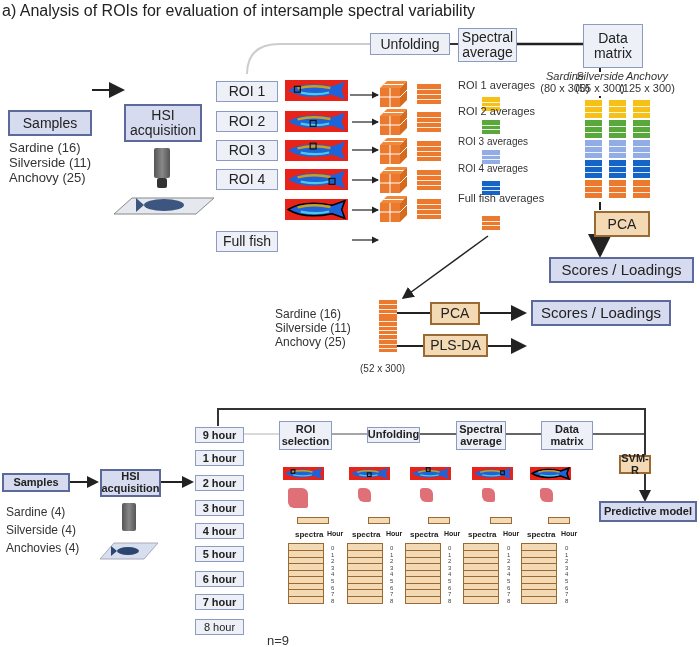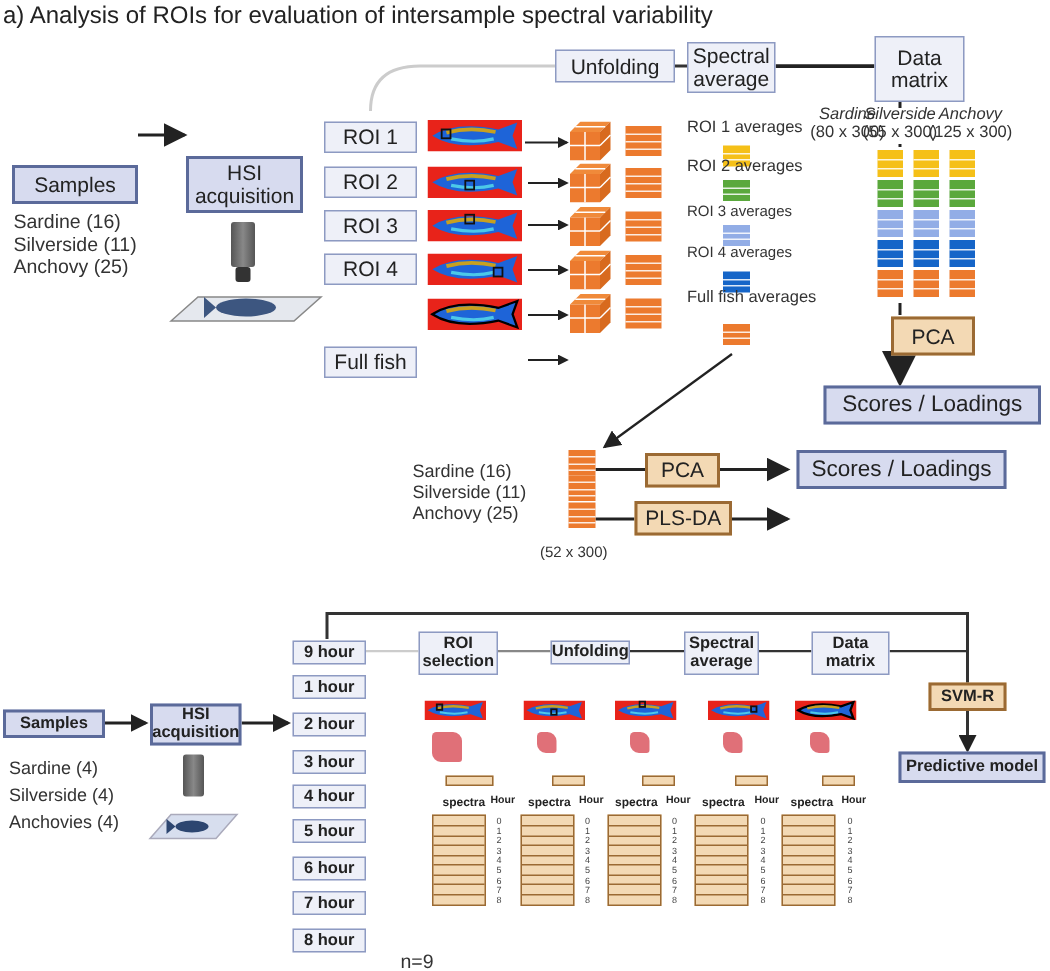--- a/index.html
+++ b/index.html
@@ -139,21 +139,21 @@
     <polygon points="19,10 13,5 13,15" fill="#2d4670"></polygon>
   </svg>
 
   <div id="hoursC"></div>
   <div class="txt" style="left:227px;top:633px;font-size:13px;margin-left:40px;">n=9</div>
 
   <div class="box light bold" style="left:279px;top:421px;width:53px;height:29px;font-size:11px;">ROI selection</div>
   <div class="box light bold" style="left:367px;top:427px;width:53px;height:16px;font-size:11px;">Unfolding</div>
   <div class="box light bold" style="left:456px;top:421px;width:50px;height:29px;font-size:11px;">Spectral average</div>
   <div class="box light bold" style="left:541px;top:421px;width:52px;height:29px;font-size:11px;">Data matrix</div>
-  <div class="box tan bold" style="left:619px;top:455px;width:52px;height:19px;font-size:11px;">SVM-R</div>
+  <div class="box tan bold" style="left:619px;top:455px;width:32px;height:19px;font-size:11px;">SVM-R</div>
   <div class="box bold" style="left:599px;top:501px;width:98px;height:21px;font-size:11px;">Predictive model</div>
 
   <div id="colsC"></div>
 <svg width="63" height="21" style="position: absolute; left: 285px; top: 80px;">
       <rect width="63" height="21" fill="#e8231a"></rect>
    <path d="M3.1500000000000004,10.5 Q18.9,0.42 47.25,6.3 L59.849999999999994,1.68 L56.7,10.5 L59.849999999999994,19.32 L47.25,14.7 Q18.9,20.58 3.1500000000000004,10.5z" fill="#1e64d8"></path>
    <path d="M12.600000000000001,8.4 Q28.35,4.2 45.36,7.98" stroke="#c8a020" stroke-width="2.52" fill="none"></path>
    <path d="M15.75,12.6 Q31.5,15.75 44.099999999999994,12.6" stroke="#4cc8e8" stroke-width="2.1" fill="none"></path>
    <rect x="9.45" y="6.3" width="5.880000000000001" height="5.880000000000001" fill="none" stroke="#111" stroke-width="1.2"></rect>
     </svg>
@@ -355,21 +355,21 @@
       <div style="position: absolute; left: 0px; right: 0px; top: 12.75px; height: 1px; background: rgba(255, 255, 255, 0.85);"></div>
     </div>
     <div style="position: absolute; left: 195px; top: 427px; width: 49px; height: 16px; box-sizing: border-box; border: 1.5px solid rgb(141, 154, 194); background: rgb(238, 240, 248); font-size: 11px; font-weight: bold; display: flex; align-items: center; justify-content: center; color: rgb(34, 34, 34);">9 hour</div>
     <div style="position: absolute; left: 195px; top: 450px; width: 49px; height: 16px; box-sizing: border-box; border: 1.5px solid rgb(141, 154, 194); background: rgb(238, 240, 248); font-size: 11px; font-weight: bold; display: flex; align-items: center; justify-content: center; color: rgb(34, 34, 34);">1 hour</div>
     <div style="position: absolute; left: 195px; top: 475px; width: 49px; height: 16px; box-sizing: border-box; border: 1.5px solid rgb(141, 154, 194); background: rgb(238, 240, 248); font-size: 11px; font-weight: bold; display: flex; align-items: center; justify-content: center; color: rgb(34, 34, 34);">2 hour</div>
     <div style="position: absolute; left: 195px; top: 500px; width: 49px; height: 16px; box-sizing: border-box; border: 1.5px solid rgb(141, 154, 194); background: rgb(238, 240, 248); font-size: 11px; font-weight: bold; display: flex; align-items: center; justify-content: center; color: rgb(34, 34, 34);">3 hour</div>
     <div style="position: absolute; left: 195px; top: 523px; width: 49px; height: 16px; box-sizing: border-box; border: 1.5px solid rgb(141, 154, 194); background: rgb(238, 240, 248); font-size: 11px; font-weight: bold; display: flex; align-items: center; justify-content: center; color: rgb(34, 34, 34);">4 hour</div>
     <div style="position: absolute; left: 195px; top: 546px; width: 49px; height: 16px; box-sizing: border-box; border: 1.5px solid rgb(141, 154, 194); background: rgb(238, 240, 248); font-size: 11px; font-weight: bold; display: flex; align-items: center; justify-content: center; color: rgb(34, 34, 34);">5 hour</div>
     <div style="position: absolute; left: 195px; top: 571px; width: 49px; height: 16px; box-sizing: border-box; border: 1.5px solid rgb(141, 154, 194); background: rgb(238, 240, 248); font-size: 11px; font-weight: bold; display: flex; align-items: center; justify-content: center; color: rgb(34, 34, 34);">6 hour</div>
     <div style="position: absolute; left: 195px; top: 594px; width: 49px; height: 16px; box-sizing: border-box; border: 1.5px solid rgb(141, 154, 194); background: rgb(238, 240, 248); font-size: 11px; font-weight: bold; display: flex; align-items: center; justify-content: center; color: rgb(34, 34, 34);">7 hour</div>
-    <div style="position: absolute; left: 195px; top: 619px; width: 49px; height: 16px; box-sizing: border-box; border: 1.5px solid rgb(141, 154, 194); background: rgb(238, 240, 248); font-size: 11px; font-weight: bold; display: flex; align-items: center; justify-content: center; color: rgb(34, 34, 34);">8 hour</div>
+    <div style="position: absolute; left: 195px; top: 619px; width: 49px; height: 16px; box-sizing: border-box; border: 1.5px solid rgb(141, 154, 194); background: rgb(238, 240, 248); font-size: 11px; font-weight: normal; display: flex; align-items: center; justify-content: center; color: rgb(34, 34, 34);">8 hour</div>
     <svg width="41" height="13" style="position: absolute; left: 283px; top: 467px;">
       <rect width="41" height="13" fill="#e8231a"></rect>
    <path d="M2.0500000000000003,6.5 Q12.299999999999999,0.26 30.75,3.9 L38.949999999999996,1.04 L36.9,6.5 L38.949999999999996,11.96 L30.75,9.1 Q12.299999999999999,12.74 2.0500000000000003,6.5z" fill="#1e64d8"></path>
    <path d="M8.200000000000001,5.2 Q18.45,2.6 29.52,4.94" stroke="#c8a020" stroke-width="1.56" fill="none"></path>
    <path d="M10.25,7.8 Q20.5,9.75 28.7,7.8" stroke="#4cc8e8" stroke-width="1.3" fill="none"></path>
    <rect x="8.200000000000001" y="2.6" width="3.6400000000000006" height="3.6400000000000006" fill="none" stroke="#111" stroke-width="1.2"></rect>
     </svg>
     <div style="position: absolute; left: 288px; top: 488px; width: 20px; height: 20px; background: rgb(224, 112, 120); border-radius: 3px 6px 2px;"></div>
     <div style="position: absolute; left: 297px; top: 517px; width: 30px; height: 5px; background: rgb(243, 217, 180); border: 1px solid rgb(155, 106, 51);"></div>
     <div style="position: absolute; left: 295px; top: 530px; font-size: 8px; font-weight: bold; color: rgb(34, 34, 34);">spectra</div>

